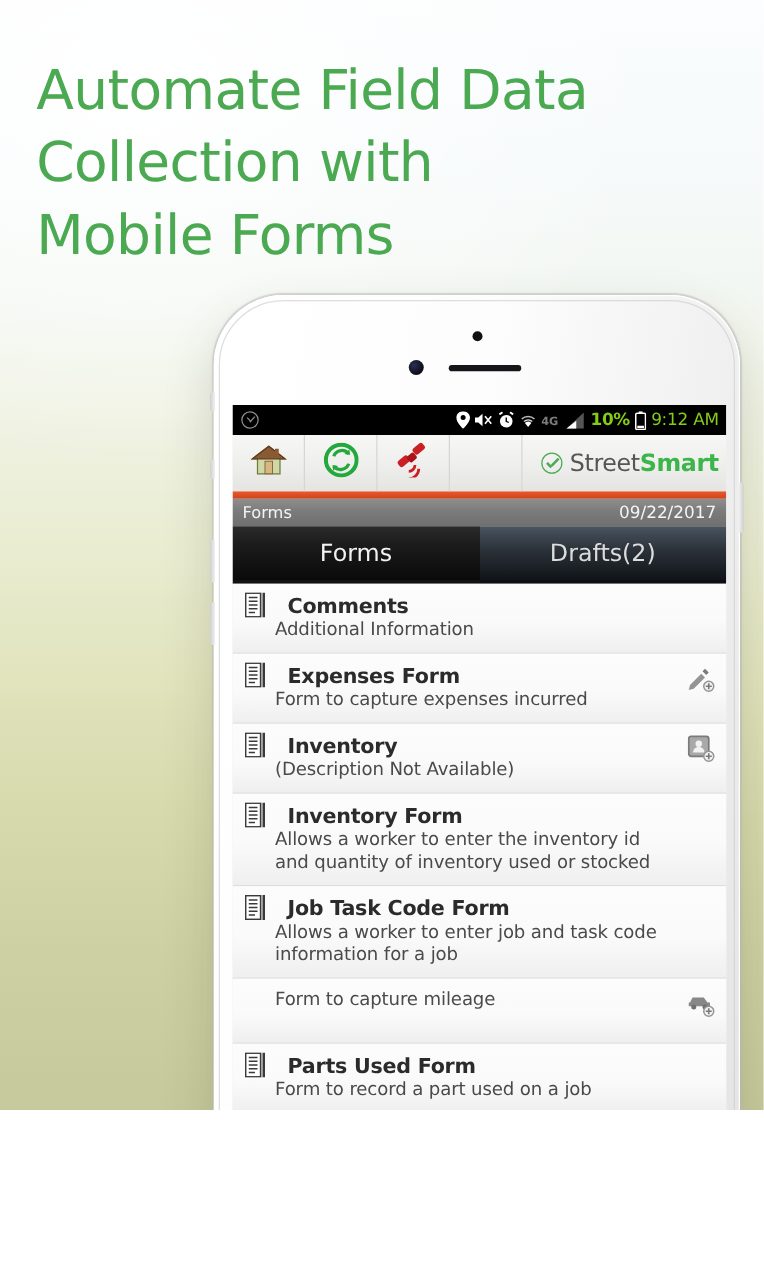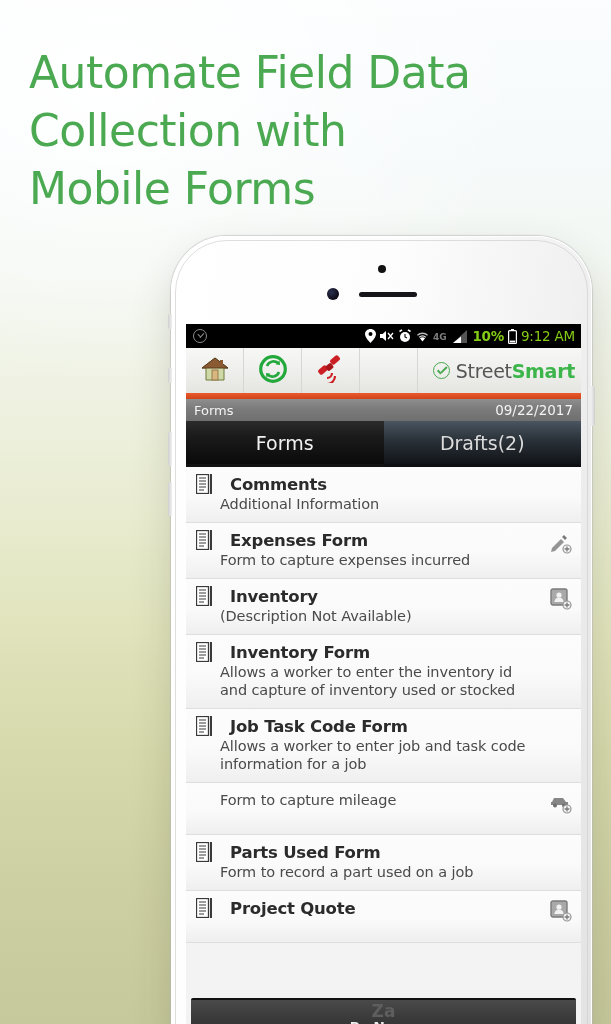--- a/index.html
+++ b/index.html
@@ -7,21 +7,21 @@
   html, body {
     width: 611px;
     height: 1024px;
     overflow: hidden;
     font-family: "Liberation Sans", sans-serif;
   }
 
   #page {
     position: relative;
     width: 611px;
-    height: 1024px;
+    height: 888px;
     background:
       radial-gradient(ellipse 700px 500px at 18% 8%, #ffffff 0%, rgba(255,255,255,0) 60%),
       linear-gradient(180deg,
         #fbfdfe 0%,
         #f6fafb 14%,
         #f3f7f2 26%,
         #eff2e2 38%,
         #e9ecd0 50%,
         #e0e3bb 62%,
         #d6d9ab 74%,
@@ -533,21 +533,21 @@
           <div class="row-head">
             <span class="doc-icon">
               <svg width="17" height="20" viewBox="0 0 17 20">
                   <rect x="0.5" y="0.5" width="12" height="19" fill="#fff" stroke="#3a3a3a" stroke-width="1.3"></rect>
                   <path d="M3 4h7M3 7h7M3 10h7M3 13h7M3 16h5" stroke="#3a3a3a" stroke-width="1.2"></path>
                   <rect x="14" y="0" width="2" height="20" fill="#3a3a3a"></rect>
                 </svg>
             </span>
             <span class="row-title">Inventory Form</span>
           </div>
-          <div class="row-desc">Allows a worker to enter the inventory id and capture of inventory used or stocked</div>
+          <div class="row-desc">Allows a worker to enter the inventory id and quantity of inventory used or stocked</div>
         </div>
 
         <div class="row">
           <div class="row-head">
             <span class="doc-icon">
               <svg width="17" height="20" viewBox="0 0 17 20">
                   <rect x="0.5" y="0.5" width="12" height="19" fill="#fff" stroke="#3a3a3a" stroke-width="1.3"></rect>
                   <path d="M3 4h7M3 7h7M3 10h7M3 13h7M3 16h5" stroke="#3a3a3a" stroke-width="1.2"></path>
                   <rect x="14" y="0" width="2" height="20" fill="#3a3a3a"></rect>
                 </svg>

